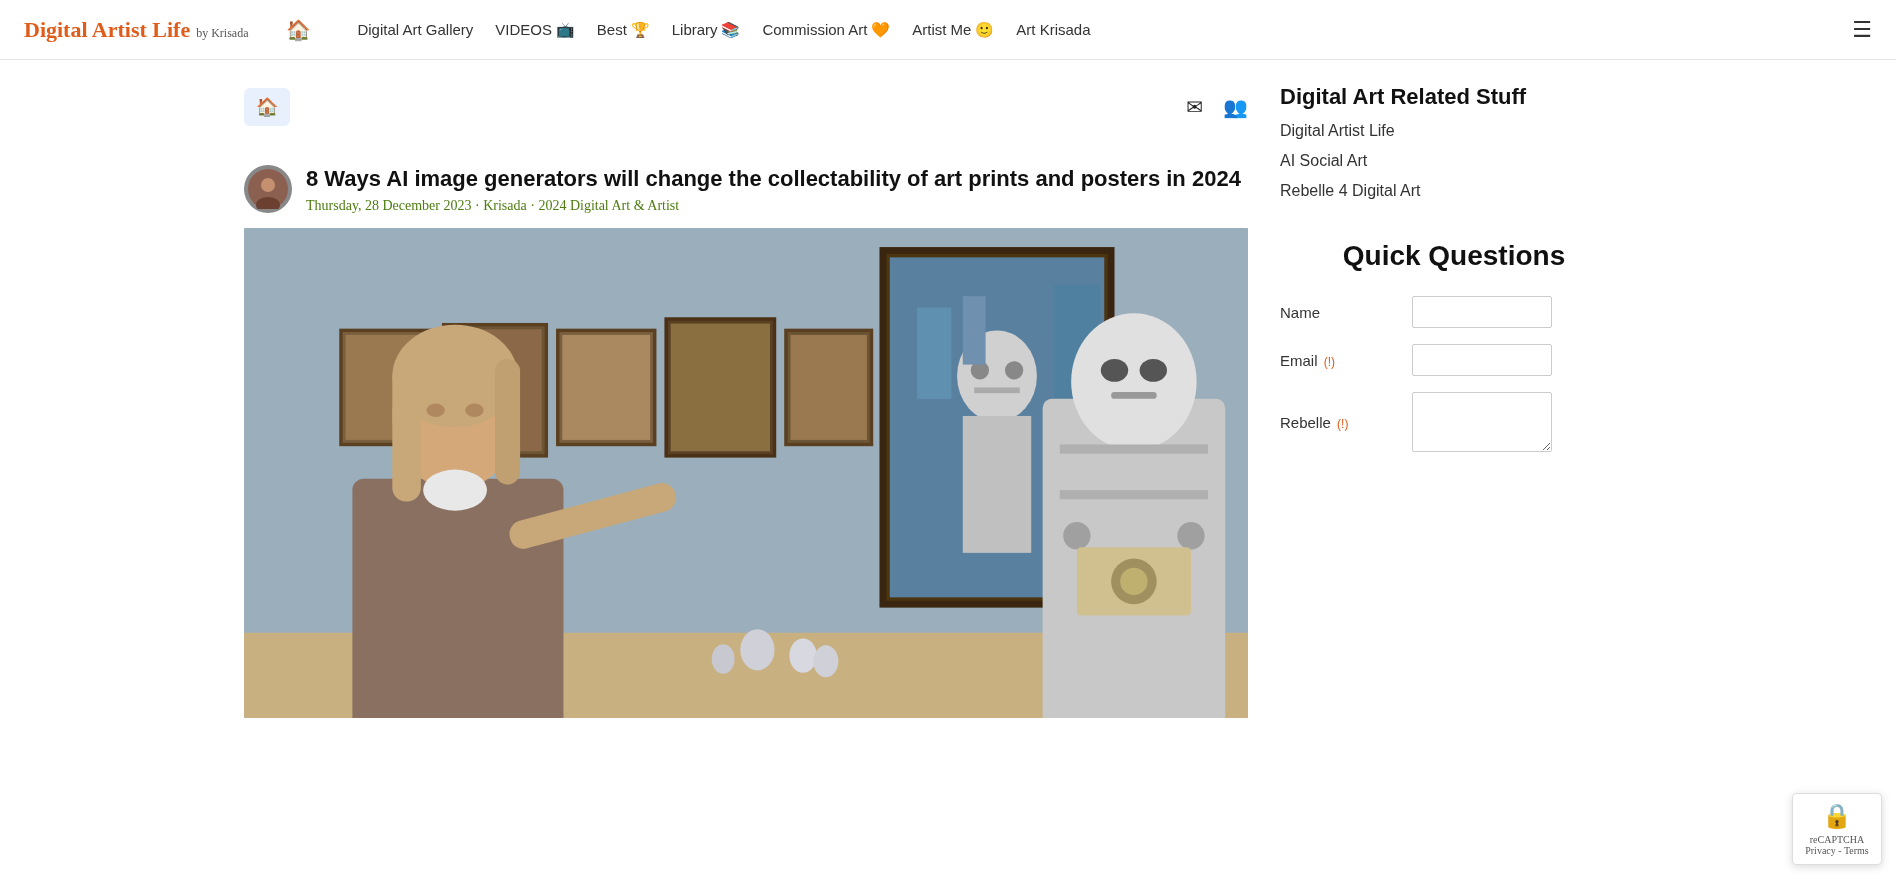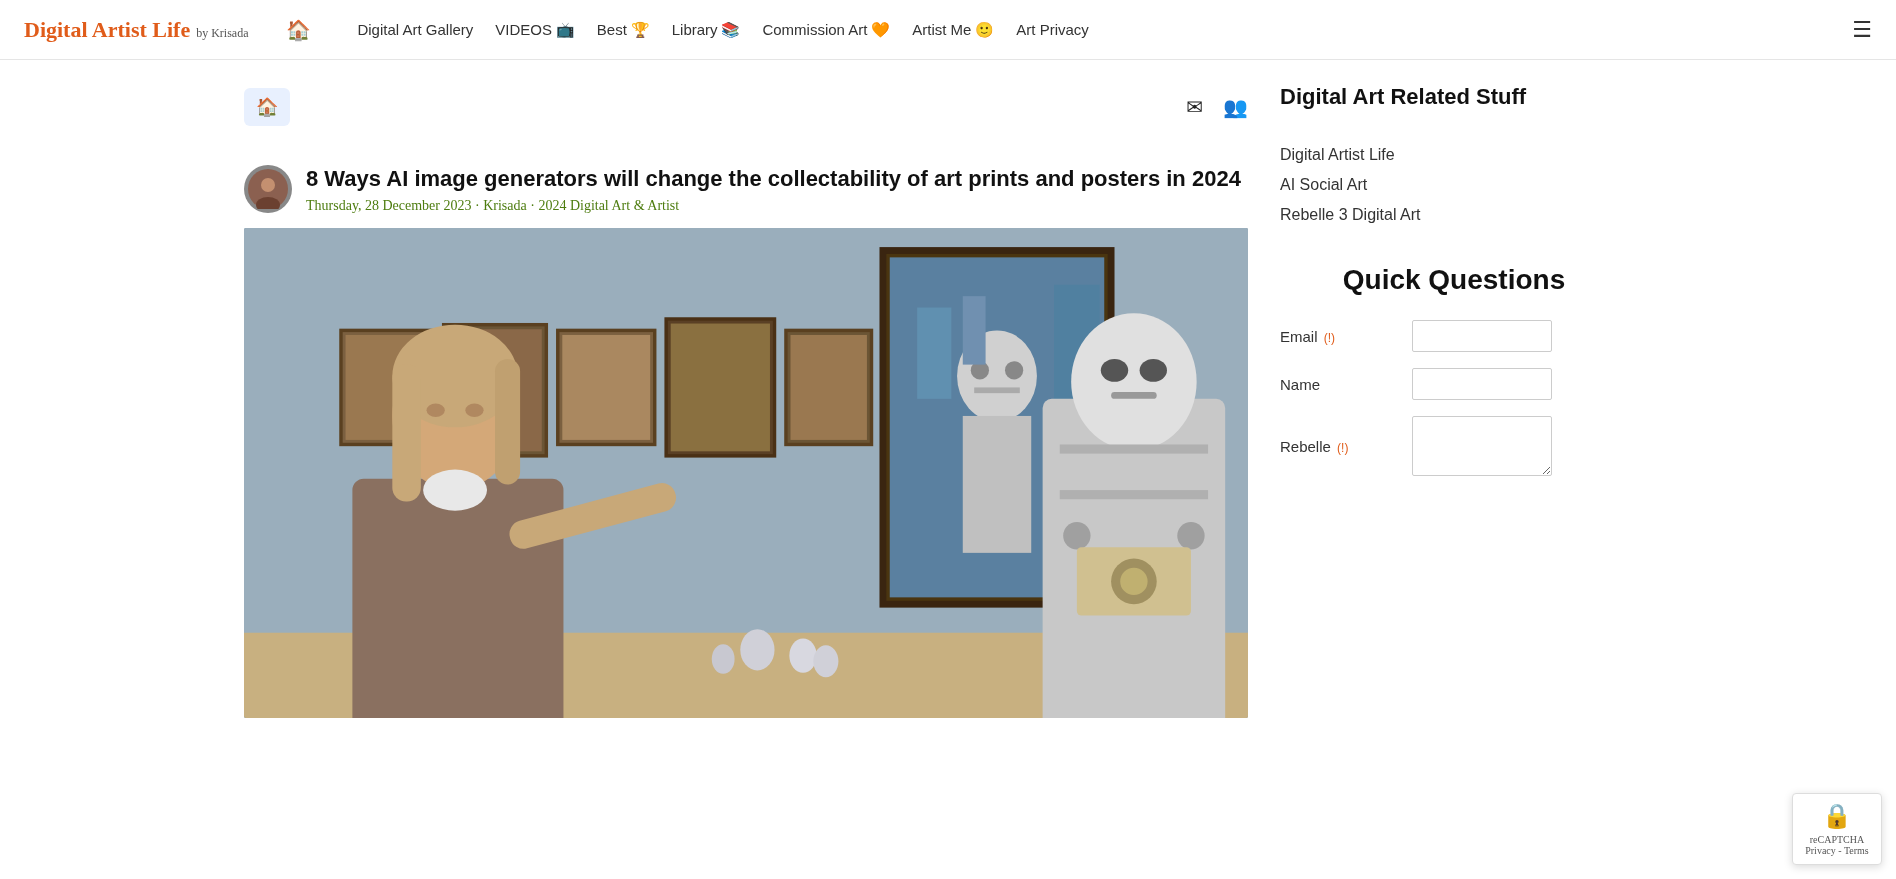--- a/index.html
+++ b/index.html
@@ -166,21 +166,21 @@
     }
 
     
     .sidebar-section {
       margin-bottom: 40px;
     }
     .sidebar-title {
       font-size: 22px;
       font-weight: 700;
       color: #111;
-      margin-bottom: 36px;
+      margin-bottom: 12px;
       font-family: Arial, sans-serif;
     }
     .sidebar-links {
       list-style: none;
       display: flex;
       flex-direction: column;
       gap: 12px;
     }
     .sidebar-links a {
       color: #333;
@@ -266,21 +266,21 @@
     <span class="nav-logo-sub">by Krisada</span>
   </a>
   <a class="nav-home-icon" href="#">🏠</a>
   <ul class="nav-links" id="nav-links-container">
   <li><a href="#">Digital Art Gallery</a></li>
       <li><a href="#">VIDEOS 📺</a></li>
       <li><a href="#">Best 🏆</a></li>
       <li><a href="#">Library 📚</a></li>
       <li><a href="#">Commission Art 🧡</a></li>
       <li><a href="#">Artist Me 🙂</a></li>
-      <li><a href="#">Art Privacy</a></li>
+      <li><a href="#">Art Krisada</a></li>
     </ul>
   <span class="nav-hamburger">☰</span>
 </nav>
 
 <div class="page-container">
 
   <main class="main-content">
 
     <div class="toolbar">
       <button class="toolbar-home-btn">🏠</button>
@@ -396,44 +396,44 @@
     </article>
   </main>
 
   <aside class="sidebar">
 
     <div class="sidebar-section">
       <h2 class="sidebar-title">Digital Art Related Stuff</h2>
       <ul class="sidebar-links" id="sidebar-related-links">
       <li><a href="#">Digital Artist Life</a></li>
           <li><a href="#">AI Social Art</a></li>
-          <li><a href="#">Rebelle 3 Digital Art</a></li>
+          <li><a href="#">Rebelle 4 Digital Art</a></li>
         </ul>
     </div>
 
     <div class="sidebar-section">
       <h2 class="quick-questions-title">Quick Questions</h2>
+
+      <div class="form-field">
+        <label class="form-label">
+          <span>Name</span>
+        </label>
+        <input class="form-input" type="text" style="">
+      </div>
 
       <div class="form-field">
         <label class="form-label">
           <span>Email</span>
           <span class="required">(!)</span>
         </label>
         <input class="form-input" type="email" style="">
       </div>
 
       <div class="form-field">
         <label class="form-label">
-          <span>Name</span>
-        </label>
-        <input class="form-input" type="text" style="">
-      </div>
-
-      <div class="form-field">
-        <label class="form-label">
           <span>Rebelle</span>
           <span class="required">(!)</span>
         </label>
         <textarea class="form-textarea" style=""></textarea>
       </div>
     </div>
 
   </aside>
 </div>
 

